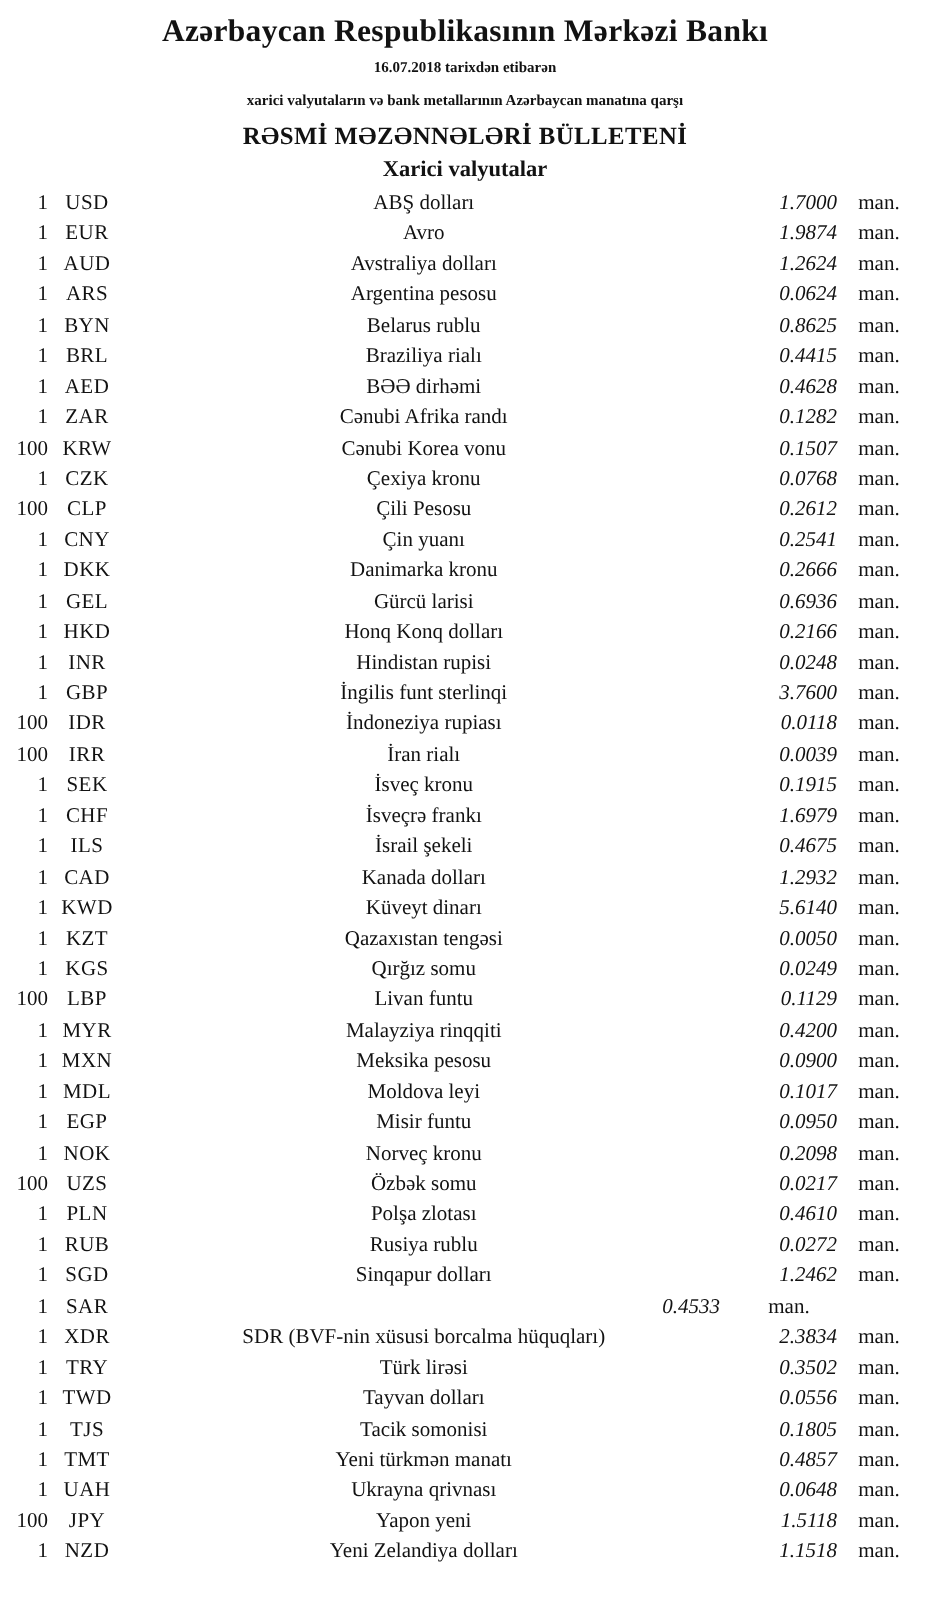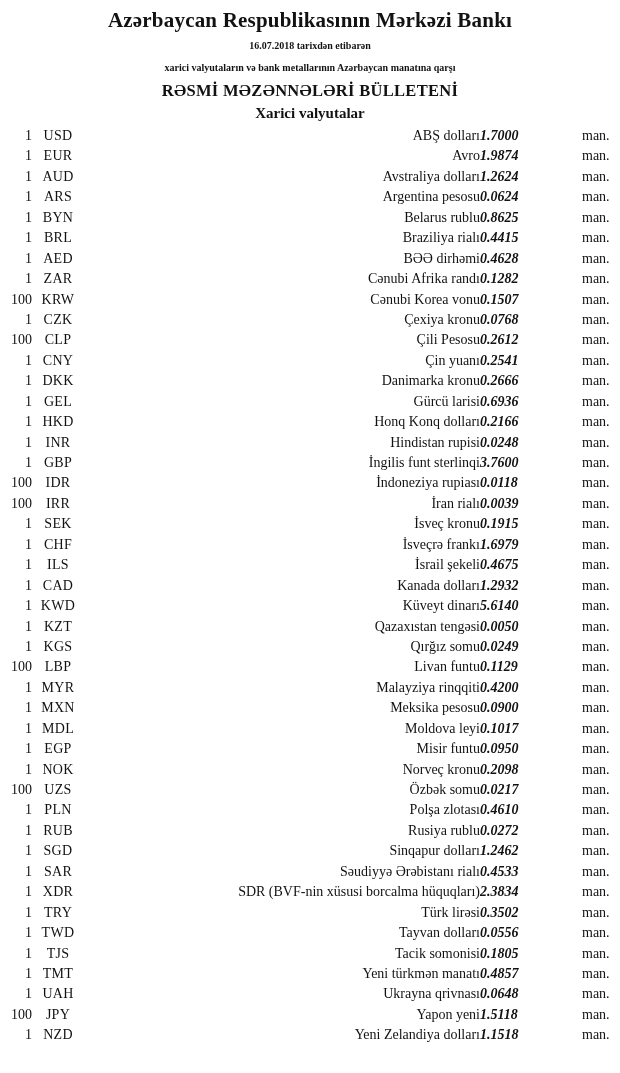--- a/index.html
+++ b/index.html
@@ -59,33 +59,33 @@
   }
   .cell-qty {
     text-align: right;
     padding-right: 2px;
   }
   .cell-code {
     text-align: center;
     letter-spacing: 0.3px;
   }
   .cell-name {
-    text-align: right;
+    text-align: center;
     padding-left: 3px;
     white-space: nowrap;
     overflow: hidden;
   }
   .cell-rate {
-    text-align: left;
-    font-weight: bold;
+    text-align: right;
+    font-weight: normal;
     font-style: italic;
   }
   .cell-unit {
     text-align: center;
-    padding-left: 24px;
+    padding-left: 14px;
   }
 </style>
 </head>
 <body>
 
 <div class="page">
 
   <div class="header">
     <div class="bank-title">Azərbaycan Respublikasının Mərkəzi Bankı</div>
     <div class="hline">16.07.2018 tarixdən etibarən</div>
@@ -380,21 +380,20 @@
       <span class="cell-qty">1</span>
       <span class="cell-code">SGD</span>
       <span class="cell-name">Sinqapur dolları</span>
       <span class="cell-rate">1.2462</span>
       <span class="cell-unit">man.</span>
     </div>
 
     <div class="rate-row">
       <span class="cell-qty">1</span>
       <span class="cell-code">SAR</span>
-      <span class="cell-name">Səudiyyə Ərəbistanı rialı</span>
       <span class="cell-rate">0.4533</span>
       <span class="cell-unit">man.</span>
     </div>
 
     <div class="rate-row">
       <span class="cell-qty">1</span>
       <span class="cell-code">XDR</span>
       <span class="cell-name">SDR (BVF-nin xüsusi borcalma hüquqları)</span>
       <span class="cell-rate">2.3834</span>
       <span class="cell-unit">man.</span>

